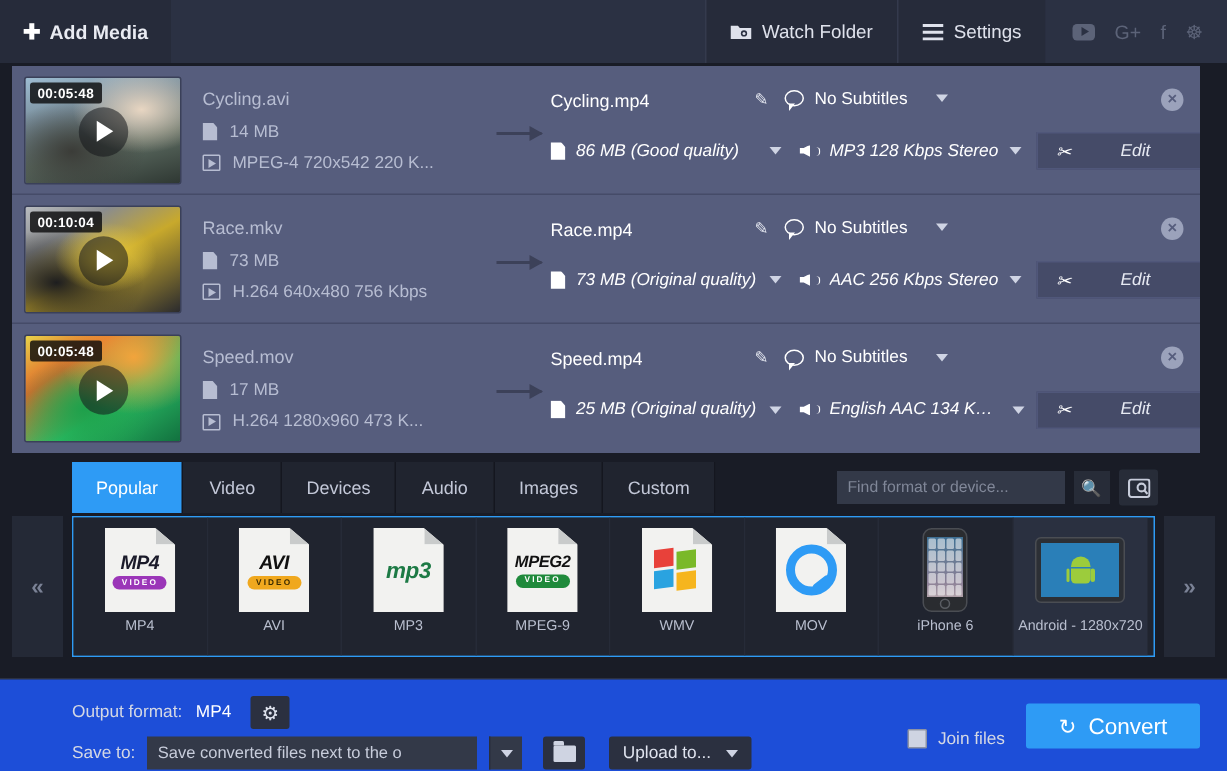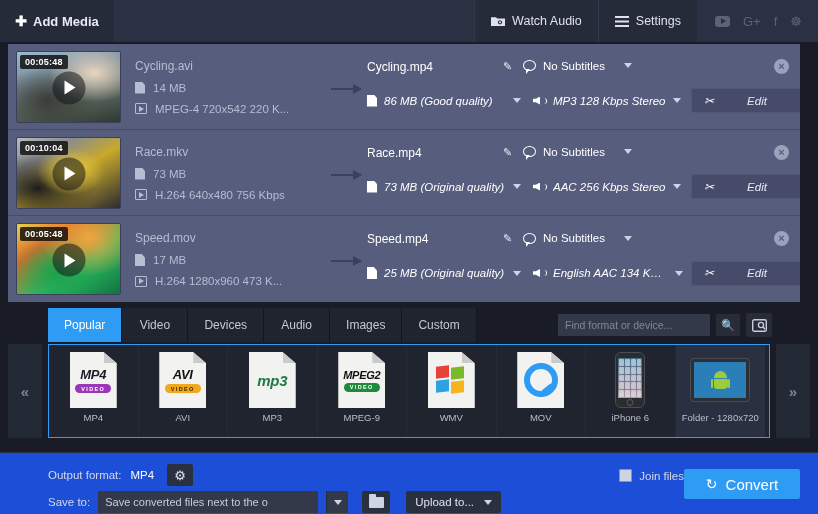--- a/index.html
+++ b/index.html
@@ -436,21 +436,21 @@
     width: 7px; height: 3px; background: #cfd4e2; border-radius: 1px 1px 0 0;
   }
   .uploadbtn {
     height: 22px; background: #2b3040;
     display: flex; align-items: center; gap: 10px;
     padding: 0 9px; margin-left: 8px;
     color: #dfe3ee; font-size: 11.5px; cursor: pointer; border-radius: 2px;
   }
   .bb-right {
     position: absolute; right: 18px; top: 16px;
-    display: flex; align-items: flex-start; 
+    display: flex; align-items: flex-end; gap: 14px;
   }
   .joinwrap { display: flex; align-items: center; gap: 7px; cursor: pointer; }
   .chk {
     width: 13px; height: 13px; background: #cfd4e2; border-radius: 1px;
     border: 1px solid #8d93a5;
   }
   .join-lbl { color: #d4d8e4; font-size: 11.5px; }
   .convertbtn {
     width: 116px; height: 30px; background: #2e9bf5;
     display: flex; align-items: center; justify-content: center; gap: 8px;
@@ -471,21 +471,21 @@
     </div>
     <div class="tb-spacer"></div>
     <div class="tb-btn">
       <span style="display:inline-flex;">
         <svg width="14" height="12" viewBox="0 0 14 12">
             <path d="M0 2.2h5l1.2 1.4H14V11H0z" fill="#dfe2ec"></path>
             <circle cx="9" cy="7.3" r="2.1" fill="#2b3143"></circle>
             <circle cx="9" cy="7.3" r="1" fill="#dfe2ec"></circle>
           </svg>
       </span>
-      <span>Watch Audio</span>
+      <span>Watch Folder</span>
     </div>
     <div class="tb-btn">
       <span style="display:inline-flex;">
         <svg width="14" height="11" viewBox="0 0 14 11">
             <rect y="0" width="14" height="2" fill="#dfe2ec"></rect>
             <rect y="4.5" width="14" height="2" fill="#dfe2ec"></rect>
             <rect y="9" width="14" height="2" fill="#dfe2ec"></rect>
           </svg>
       </span>
       <span>Settings</span>
@@ -787,21 +787,21 @@
             <div class="tablet-screen">
               <div class="droid">
                 <div class="droid-head"></div>
                 <div class="droid-body"></div>
                 <div class="droid-arm l"></div>
                 <div class="droid-arm r"></div>
               </div>
             </div>
           </div>
         </div>
-        <div class="flabel">Folder - 1280x720</div>
+        <div class="flabel">Android - 1280x720</div>
       </div>
 
     </div>
   </div>
 
   <div class="bottombar">
 
     <div class="bb-row bb-row1">
       <span class="bb-lbl">Output format:</span>
       <span class="bb-val">MP4</span>

